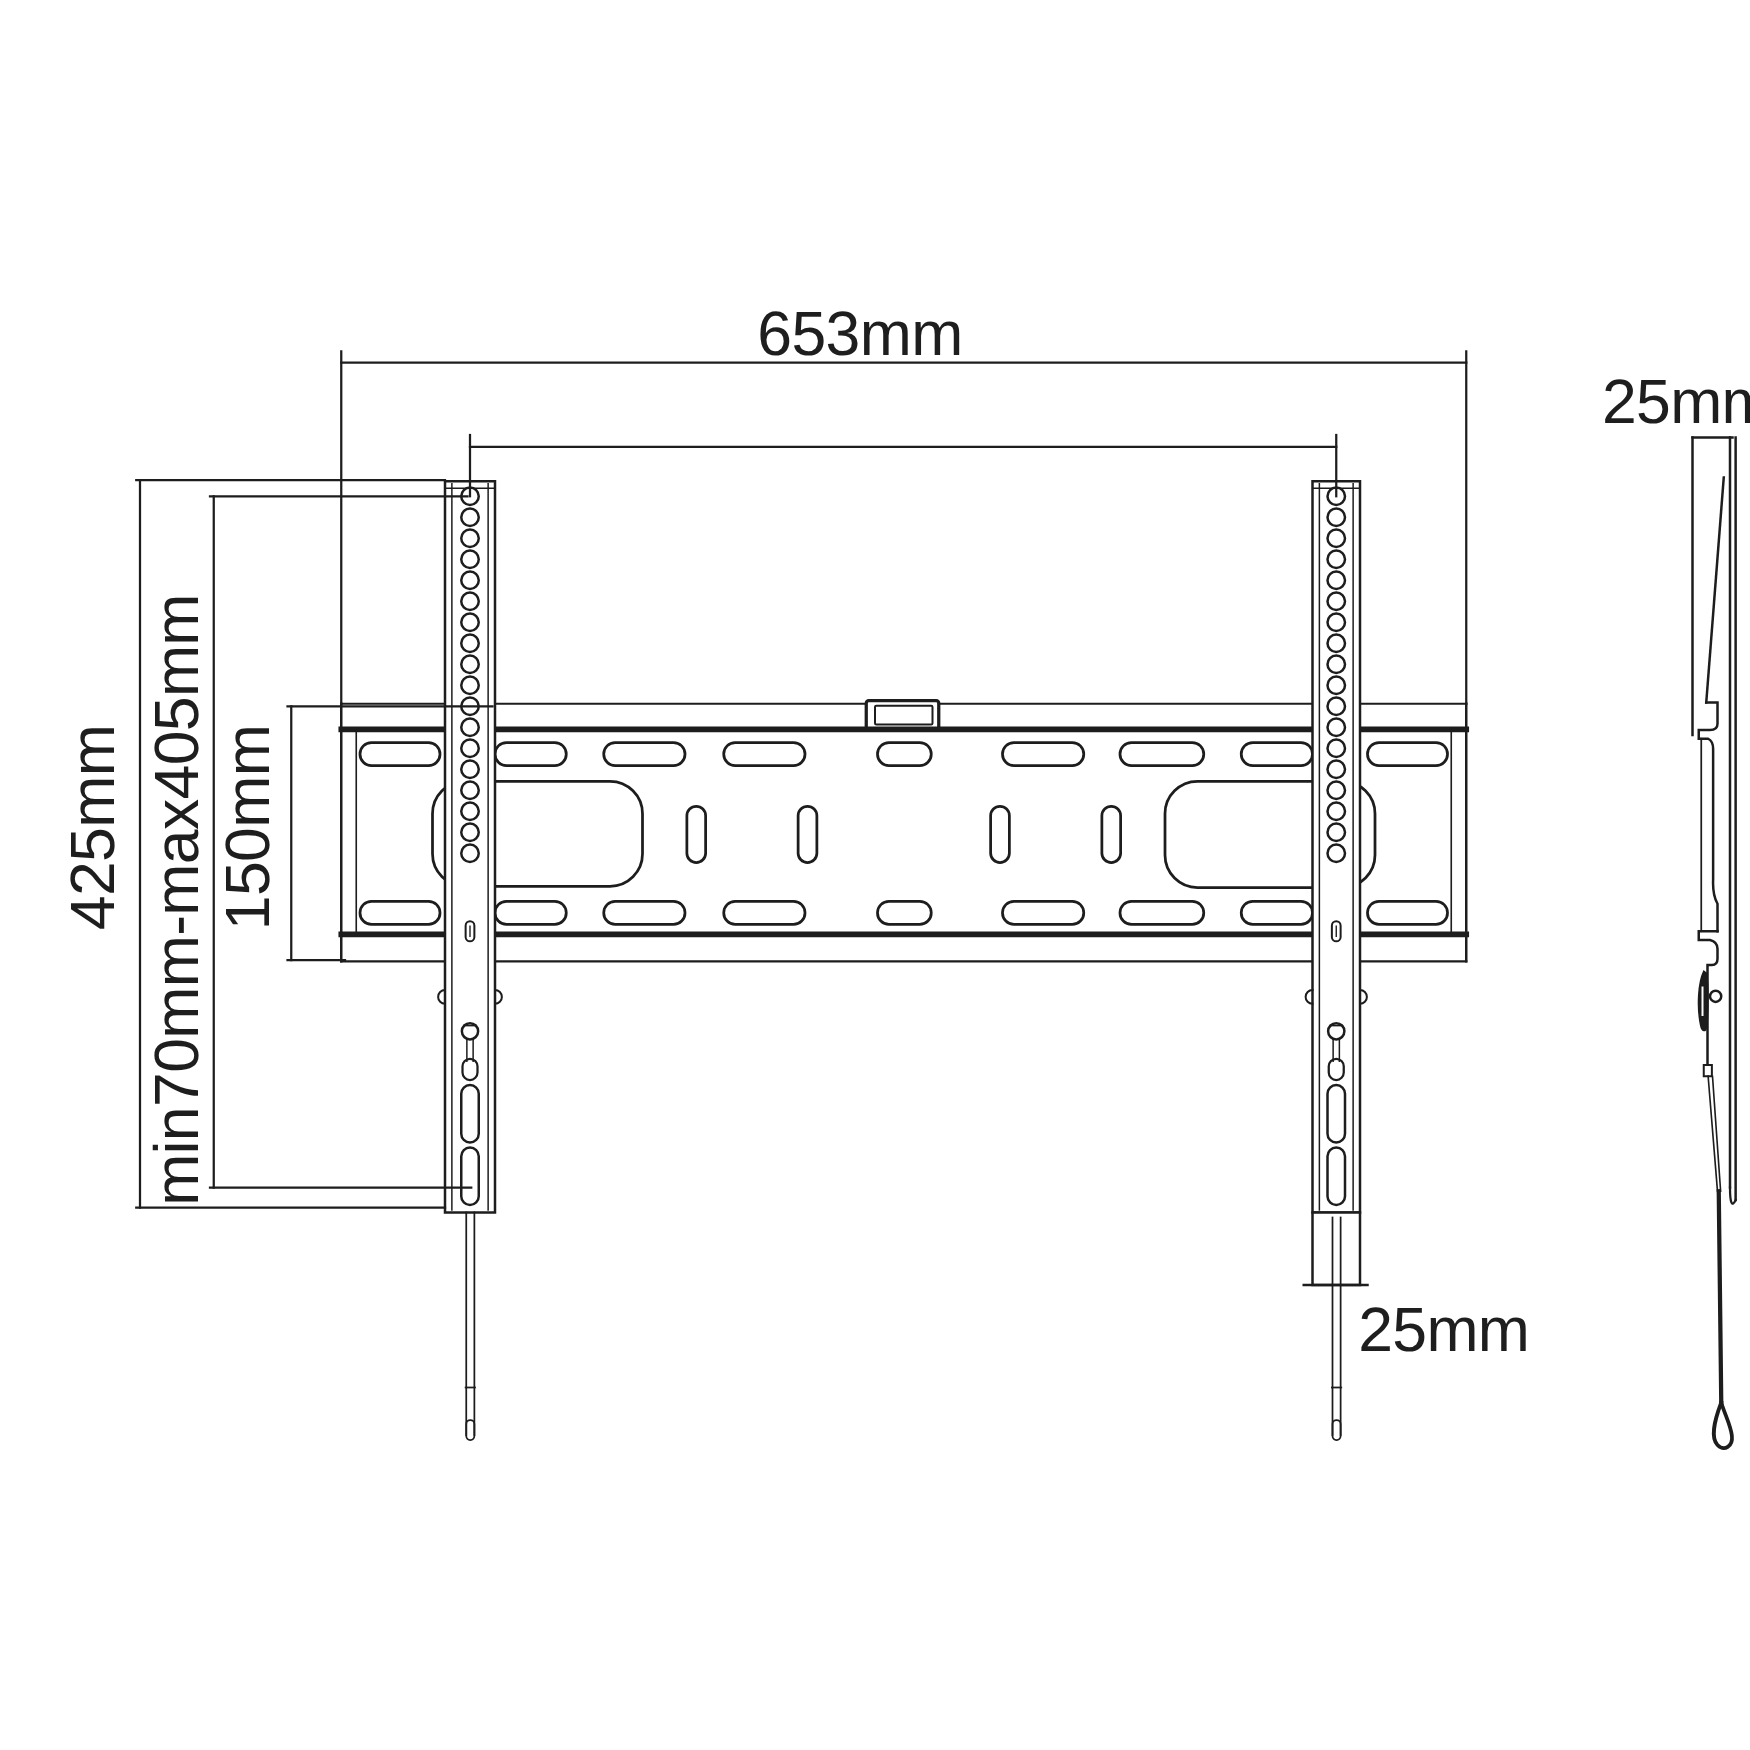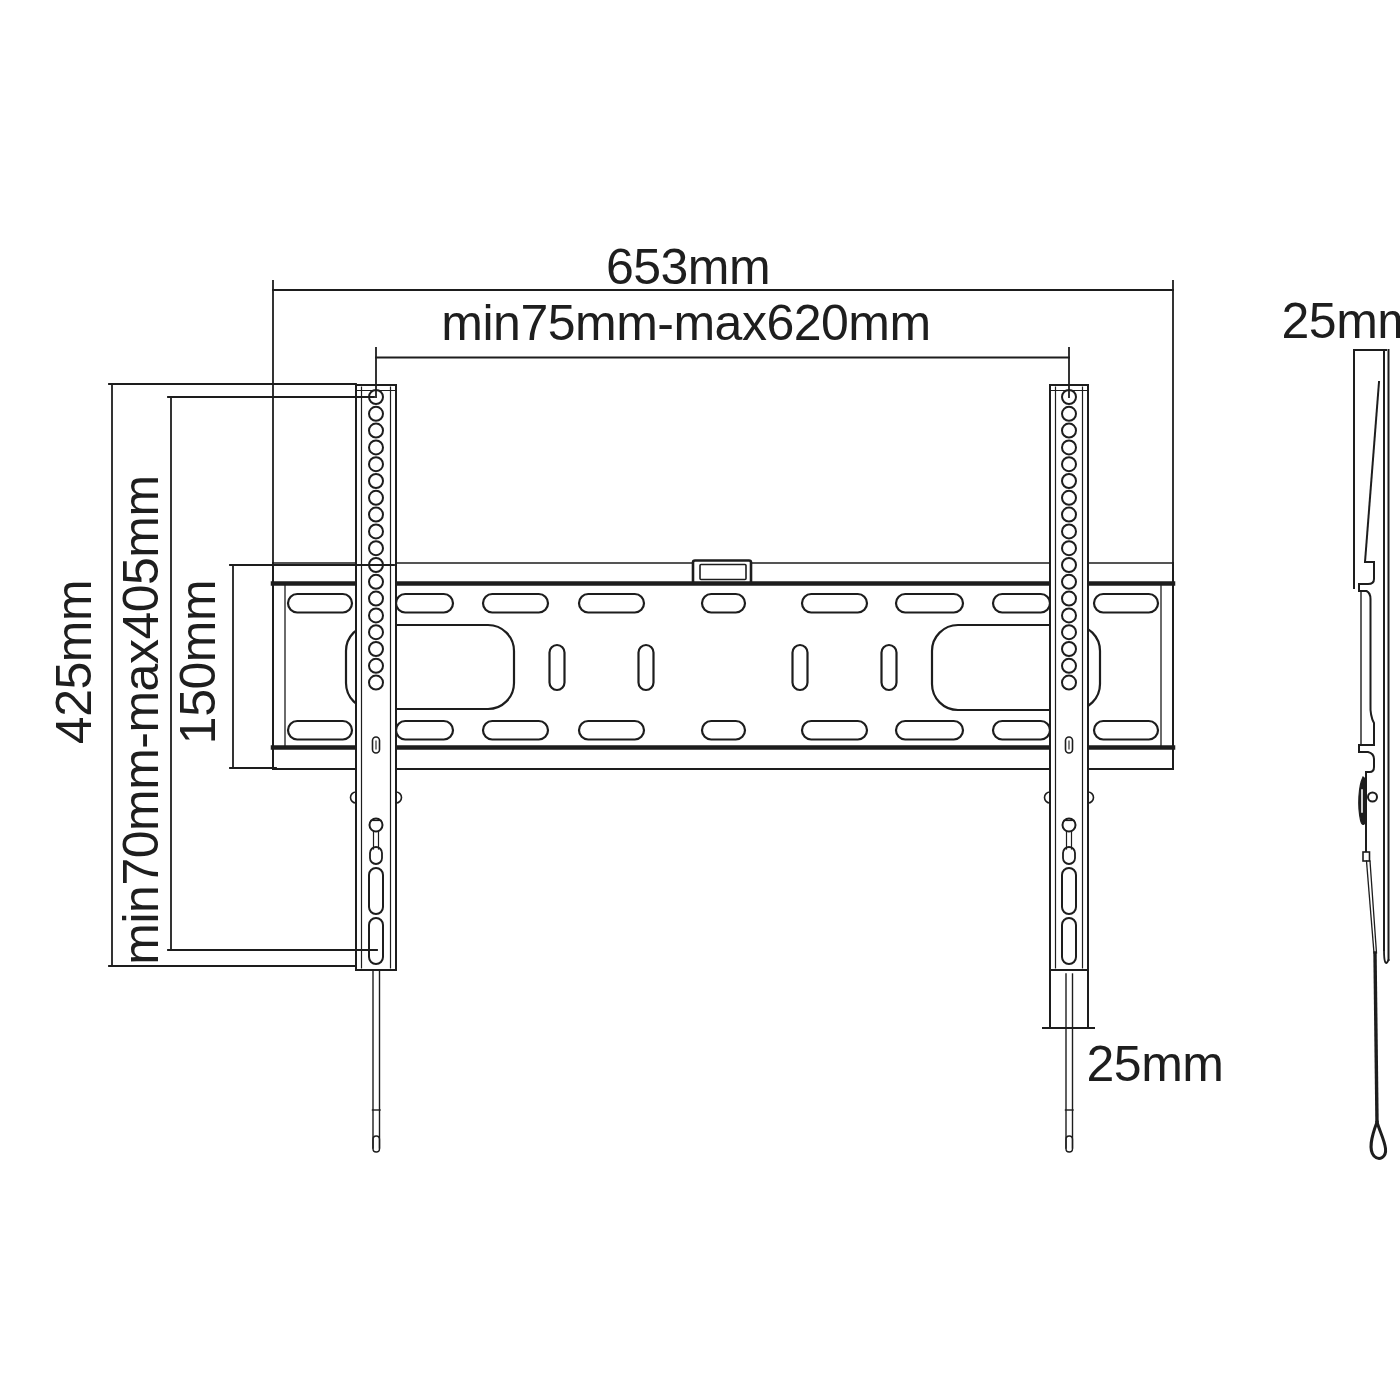--- a/index.html
+++ b/index.html
@@ -244,21 +244,20 @@
       <g>
         <line x1="197" y1="565" x2="197" y2="768"></line>
         <line x1="194" y1="565" x2="358" y2="565"></line>
         <line x1="194" y1="768" x2="240" y2="768"></line>
       </g>
     </g>
   </svg>
 
   <div class="dim-label" style="left:452px;top:241px;width:400px;">653mm</div>
 
-  <div class="dim-label" style="left:350px;top:297px;width:600px;">min75mm-max620mm</div>
 
   <div class="dim-label" style="left:1214px;top:295px;width:200px;">25mm</div>
 
   <div class="dim-label rot" style="left:-162px;top:636px;width:400px;">425mm</div>
 
   <div class="dim-label rot" style="left:-195px;top:694px;width:600px;">min70mm-max405mm</div>
 
   <div class="dim-label rot" style="left:-38px;top:636px;width:400px;">150mm</div>
 
   <div class="dim-label" style="left:1019px;top:1038px;width:200px;">25mm</div>

